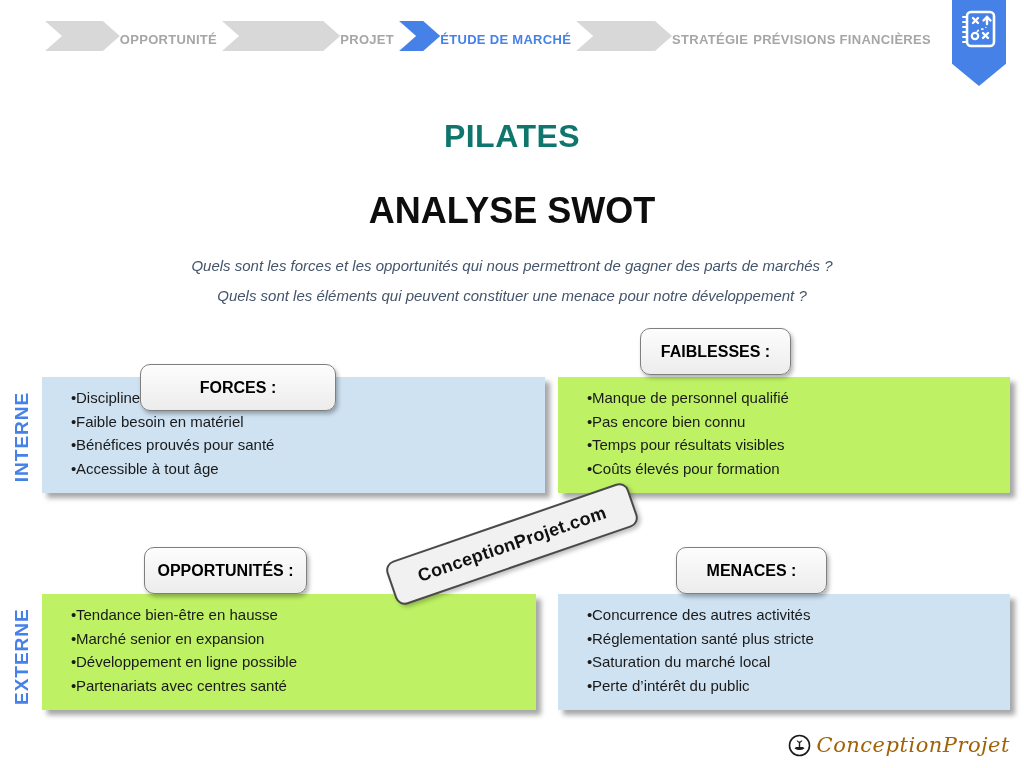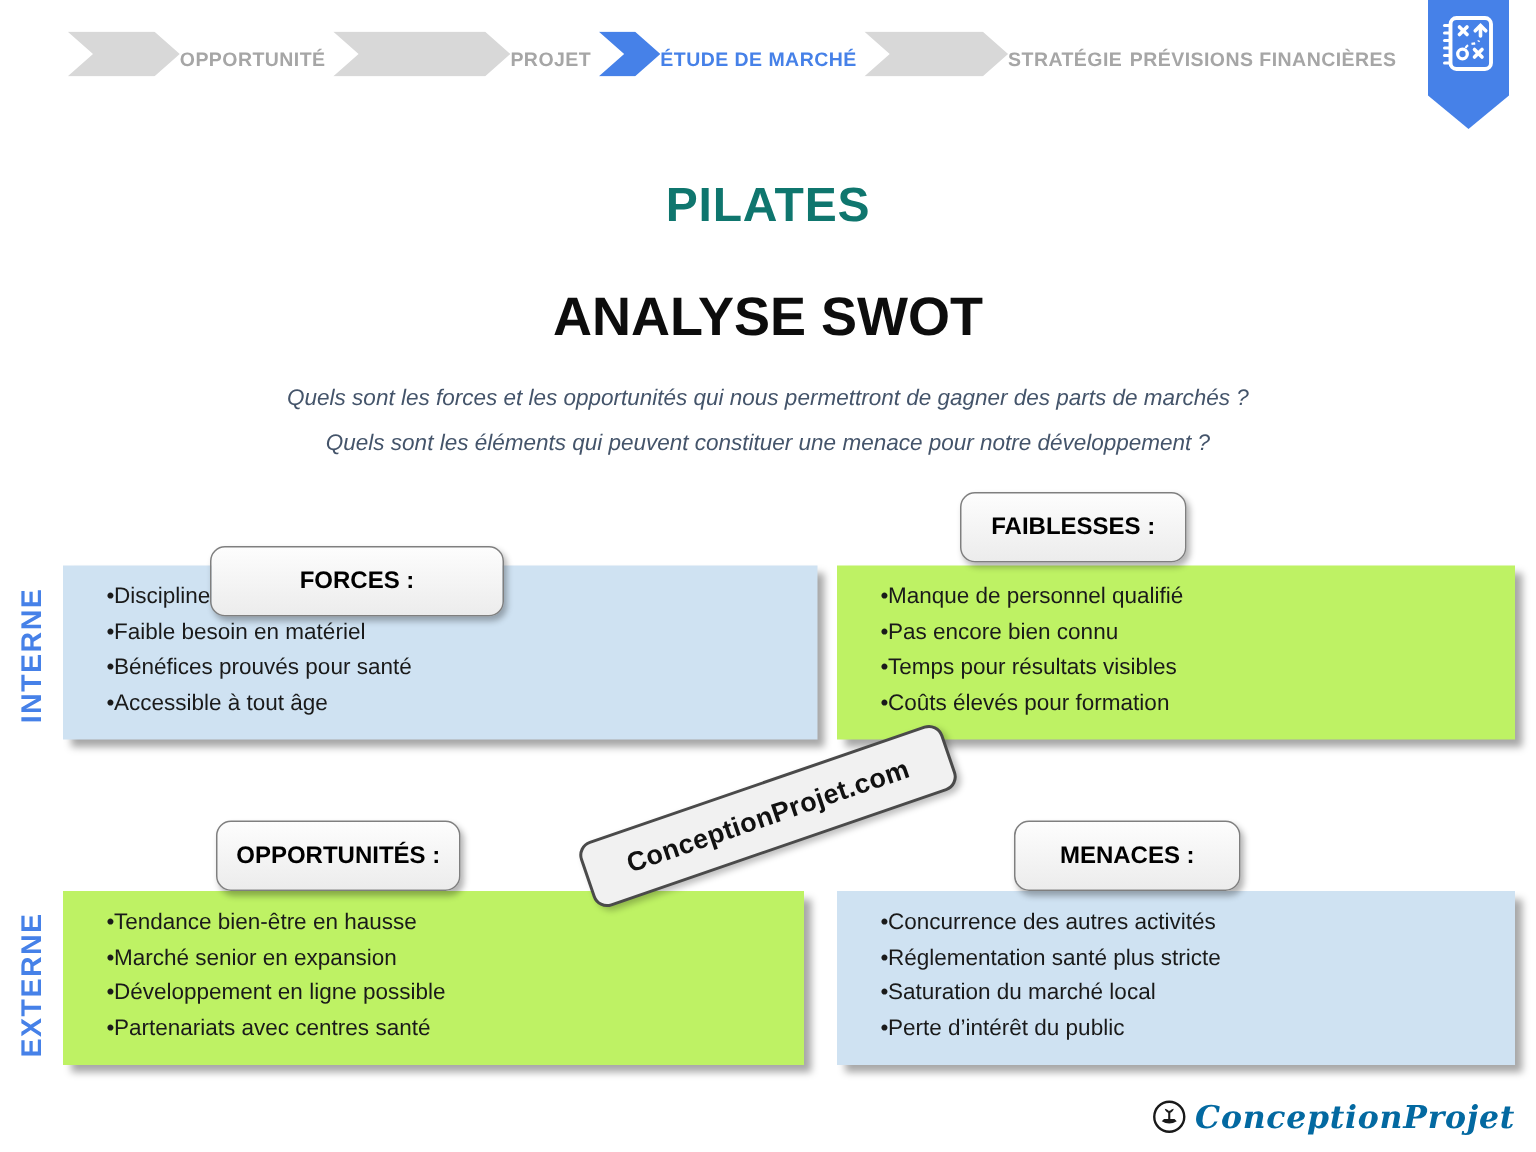--- a/index.html
+++ b/index.html
@@ -109,21 +109,21 @@
     font-size: 18px; font-weight: bold; color: #111; z-index: 3;
     letter-spacing: 0.3px;
   }
 
   
   .footer-brand {
     position: absolute; right: 14px; bottom: 11px;
     display: flex; align-items: center; gap: 6px;
   }
   .footer-brand .brand-text {
-    font-size: 21px; font-weight: bold; font-style: italic; color: #0369a1;
+    font-size: 21px; font-weight: normal; font-style: italic; color: #a16207;
     font-family: "DejaVu Serif", cursive; letter-spacing: 0.5px;
   }
 </style>
 </head>
 <body>
 
 <div class="page">
 
   <div class="stepper">
     <div class="step">

